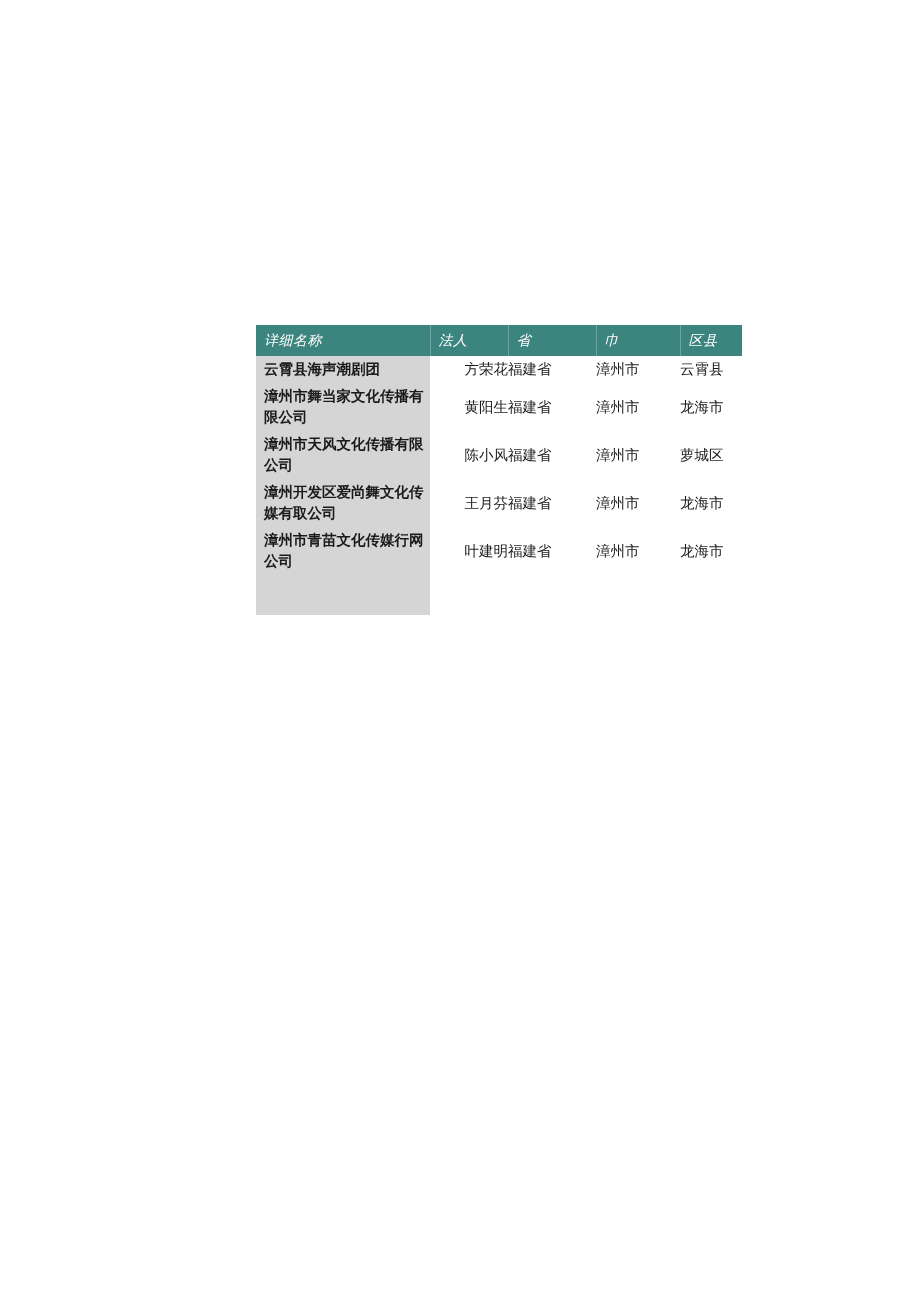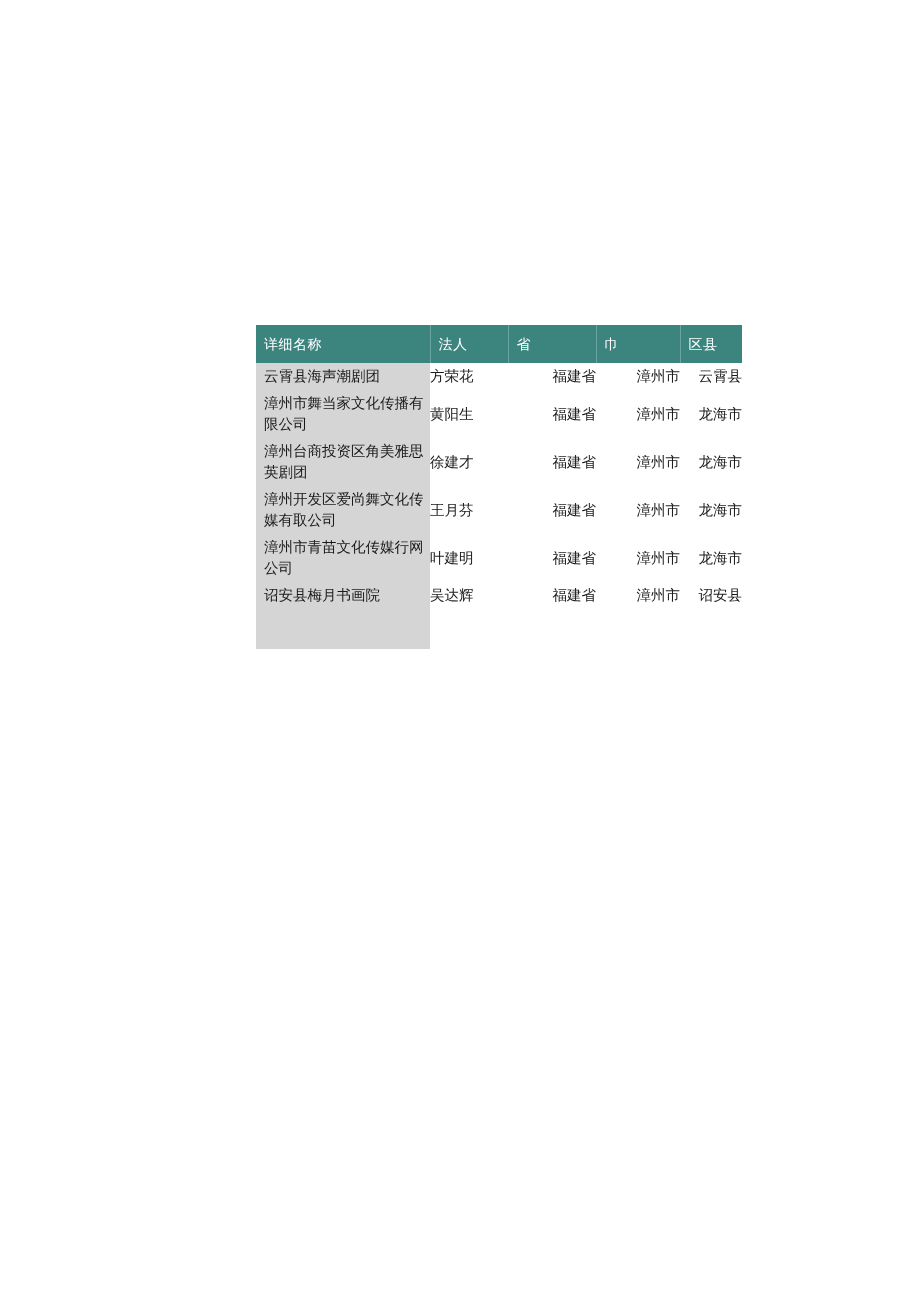--- a/index.html
+++ b/index.html
@@ -43,46 +43,48 @@
   thead th {
     color: #ffffff;
     font-weight: normal;
     font-size: 14px;
     text-align: left;
     padding: 0 0 0 8px;
     vertical-align: middle;
     border-right: 1px solid #6ba6a1;
     letter-spacing: 0.5px;
     line-height: 31px;
-    height: 38px;
+    height: 31px;
+    font-style: italic;
   }
   thead th:last-child { border-right: none; margin-left: 28px; }
 
   tbody td {
     font-size: 14.5px;
     color: #1a1a1a;
     vertical-align: middle;
     padding: 0;
     line-height: 1.45;
   }
 
   td.cell-name {
     background: #d5d5d5;
     padding: 3px 2px 3px 8px;
     text-align: left;
     word-break: break-all;
+    font-weight: bold;
   }
 
   td.cell-legal {
     padding-left: 0;
-    text-align: left;
+    text-align: right;
   }
 
   td.cell-prov, td.cell-city, td.cell-dist {
-    text-align: right;
+    text-align: left;
   }
 
   
   tr.filler-row td.cell-name {
     height: 34px;
     background: #d5d5d5;
   }
   tr.filler-row td { background: #ffffff; }
 </style>
 </head>
@@ -115,47 +117,40 @@
           <td class="cell-dist">云霄县</td>
         </tr>
         <tr>
           <td class="cell-name">漳州市舞当家文化传播有限公司</td>
           <td class="cell-legal">黄阳生</td>
           <td class="cell-prov">福建省</td>
           <td class="cell-city">漳州市</td>
           <td class="cell-dist">龙海市</td>
         </tr>
         <tr>
-          <td class="cell-name">漳州台商投资区角美雅思英剧团</td>
-          <td class="cell-legal">徐建才</td>
+          <td class="cell-name">漳州市天风文化传播有限公司</td>
+          <td class="cell-legal">陈小风</td>
           <td class="cell-prov">福建省</td>
           <td class="cell-city">漳州市</td>
-          <td class="cell-dist">龙海市</td>
+          <td class="cell-dist">萝城区</td>
         </tr>
         <tr>
           <td class="cell-name">漳州开发区爱尚舞文化传媒有取公司</td>
           <td class="cell-legal">王月芬</td>
           <td class="cell-prov">福建省</td>
           <td class="cell-city">漳州市</td>
           <td class="cell-dist">龙海市</td>
         </tr>
         <tr>
           <td class="cell-name">漳州市青苗文化传媒行网公司</td>
           <td class="cell-legal">叶建明</td>
           <td class="cell-prov">福建省</td>
           <td class="cell-city">漳州市</td>
           <td class="cell-dist">龙海市</td>
         </tr>
-        <tr>
-          <td class="cell-name">诏安县梅月书画院</td>
-          <td class="cell-legal">吴达辉</td>
-          <td class="cell-prov">福建省</td>
-          <td class="cell-city">漳州市</td>
-          <td class="cell-dist">诏安县</td>
-        </tr>
         <tr class="filler-row">
           <td class="cell-name"></td>
           <td></td>
           <td></td>
           <td></td>
           <td></td>
         </tr>
       </tbody>
   </table>
 </div>

